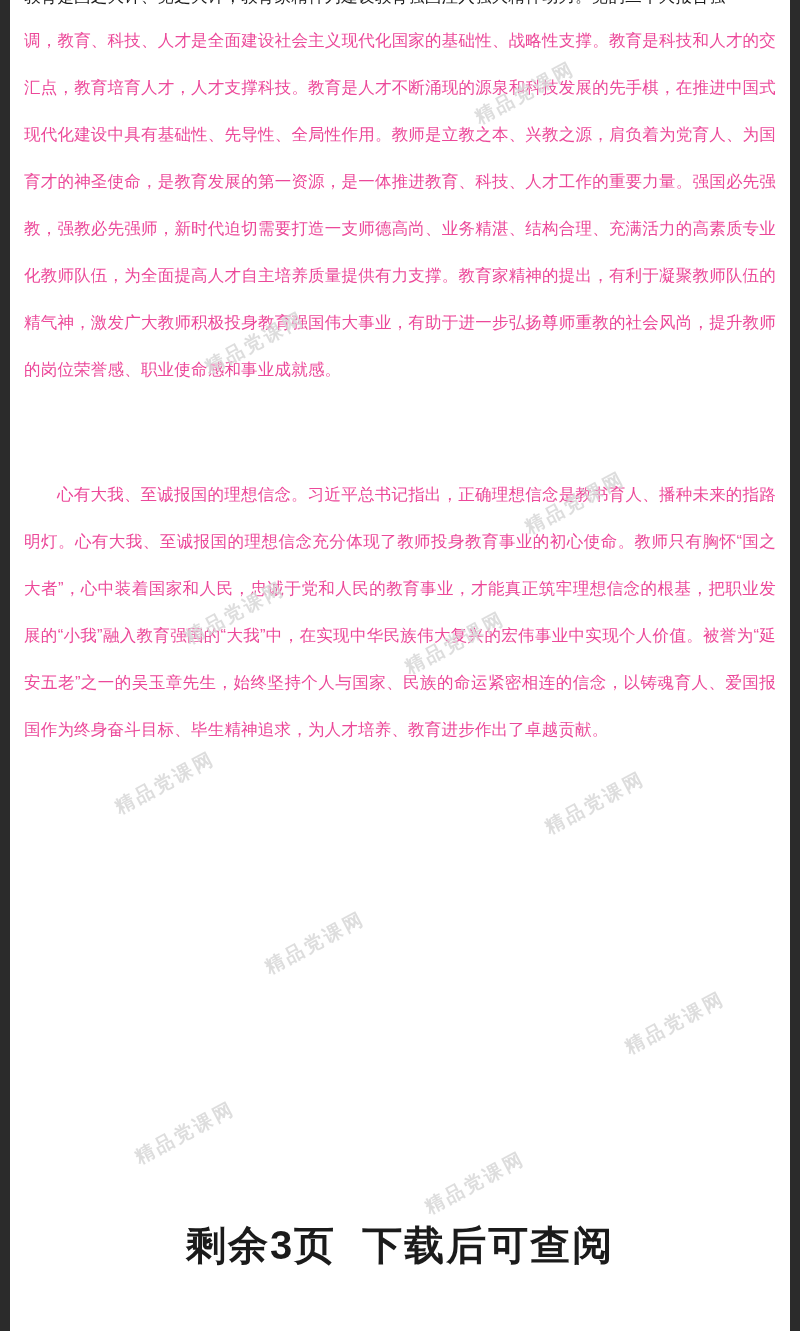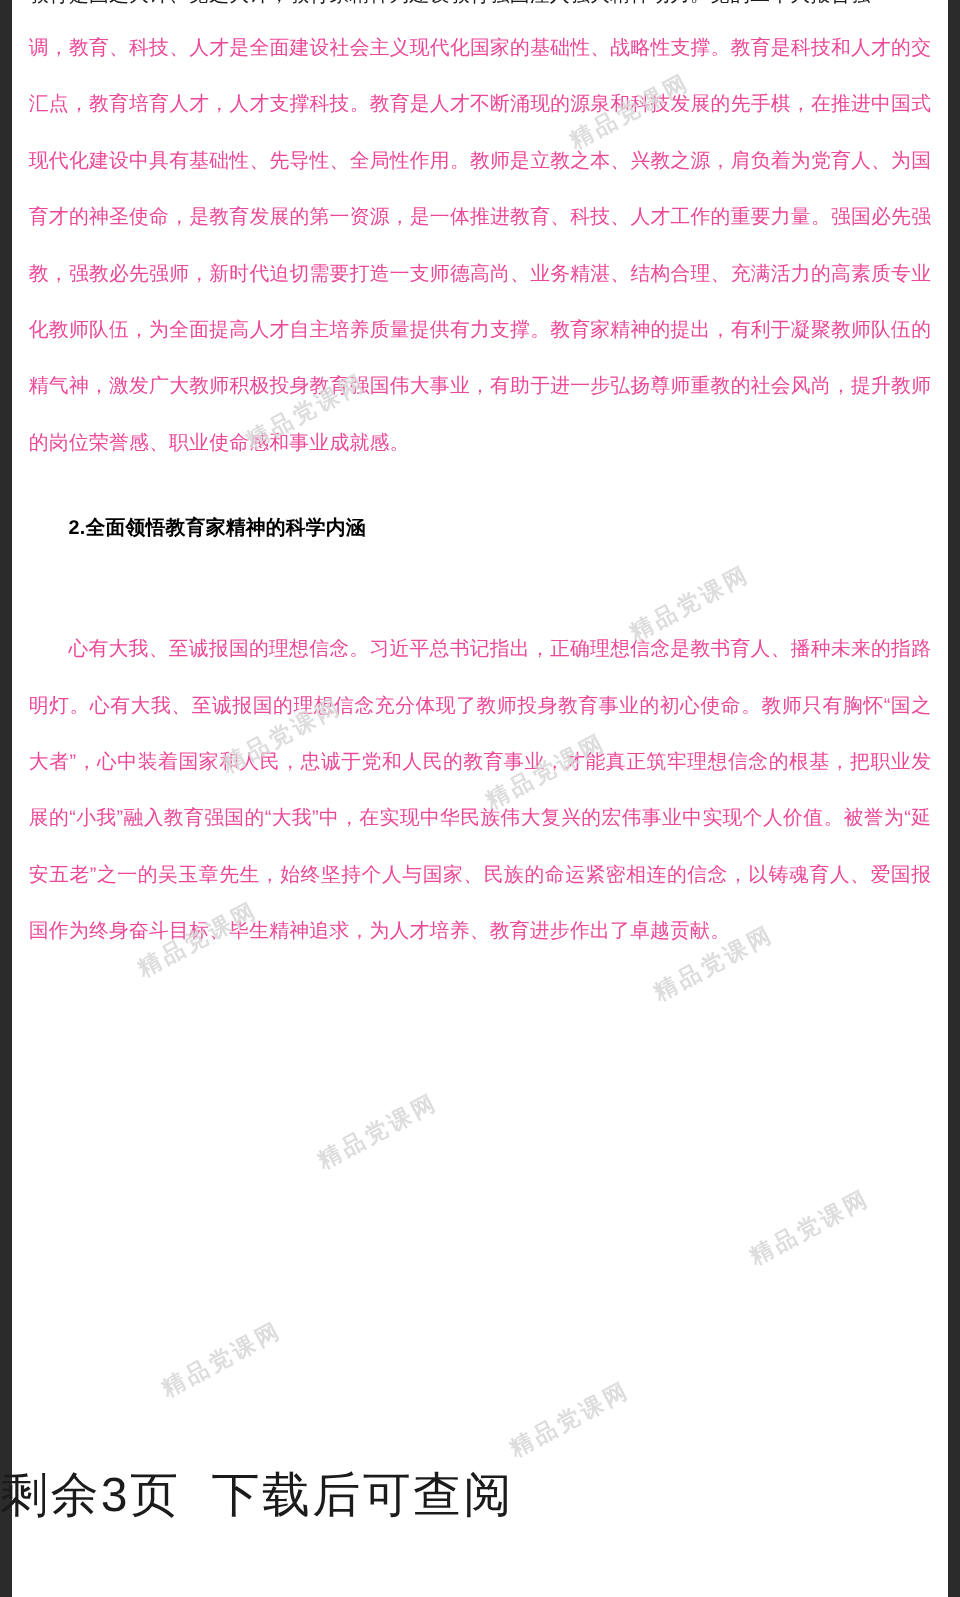--- a/index.html
+++ b/index.html
@@ -92,23 +92,23 @@
     user-select: none;
     white-space: nowrap;
     opacity: 0.85;
   }
 
   .footer-note {
     position: absolute;
     left: 0;
     right: 0;
     bottom: 58px;
-    text-align: left;
+    text-align: center;
     font-size: 40px;
-    font-weight: normal;
+    font-weight: bold;
     color: #1b1b1b;
     letter-spacing: 2px;
   }
   .footer-note .spacer { display: inline-block; width: 26px; }
 </style>
 </head>
 <body>
 
 <div class="page">
 
@@ -118,21 +118,20 @@
   <div class="content">
 
     <div class="clipped-line">
       <span>教育是国之大计、党之大计，教育家精神为建设教育强国注入强大精神动力。党的二十大报告强</span>
     </div>
 
     <p class="body-par">调，教育、科技、人才是全面建设社会主义现代化国家的基础性、战略性支撑。教育是科技和人才的交汇点，教育培育人才，人才支撑科技。教育是人才不断涌现的源泉和科技发展的先手棋，在推进中国式现代化建设中具有基础性、先导性、全局性作用。教师是立教之本、兴教之源，肩负着为党育人、为国育才的神圣使命，是教育发展的第一资源，是一体推进教育、科技、人才工作的重要力量。强国必先强教，强教必先强师，新时代迫切需要打造一支师德高尚、业务精湛、结构合理、充满活力的高素质专业化教师队伍，为全面提高人才自主培养质量提供有力支撑。教育家精神的提出，有利于凝聚教师队伍的精气神，激发广大教师积极投身教育强国伟大事业，有助于进一步弘扬尊师重教的社会风尚，提升教师的岗位荣誉感、职业使命感和事业成就感。</p>
 
     <div class="gap-sm"></div>
 
-    <h3 class="section-head">2.全面领悟教育家精神的科学内涵</h3>
 
     <div class="gap-sm"></div>
 
 
     <div class="gap-md"></div>
 
     <p class="body-par indent">心有大我、至诚报国的理想信念。习近平总书记指出，正确理想信念是教书育人、播种未来的指路明灯。心有大我、至诚报国的理想信念充分体现了教师投身教育事业的初心使命。教师只有胸怀“国之大者”，心中装着国家和人民，忠诚于党和人民的教育事业，才能真正筑牢理想信念的根基，把职业发展的“小我”融入教育强国的“大我”中，在实现中华民族伟大复兴的宏伟事业中实现个人价值。被誉为“延安五老”之一的吴玉章先生，始终坚持个人与国家、民族的命运紧密相连的信念，以铸魂育人、爱国报国作为终身奋斗目标、毕生精神追求，为人才培养、教育进步作出了卓越贡献。</p>
 
   </div>
 

